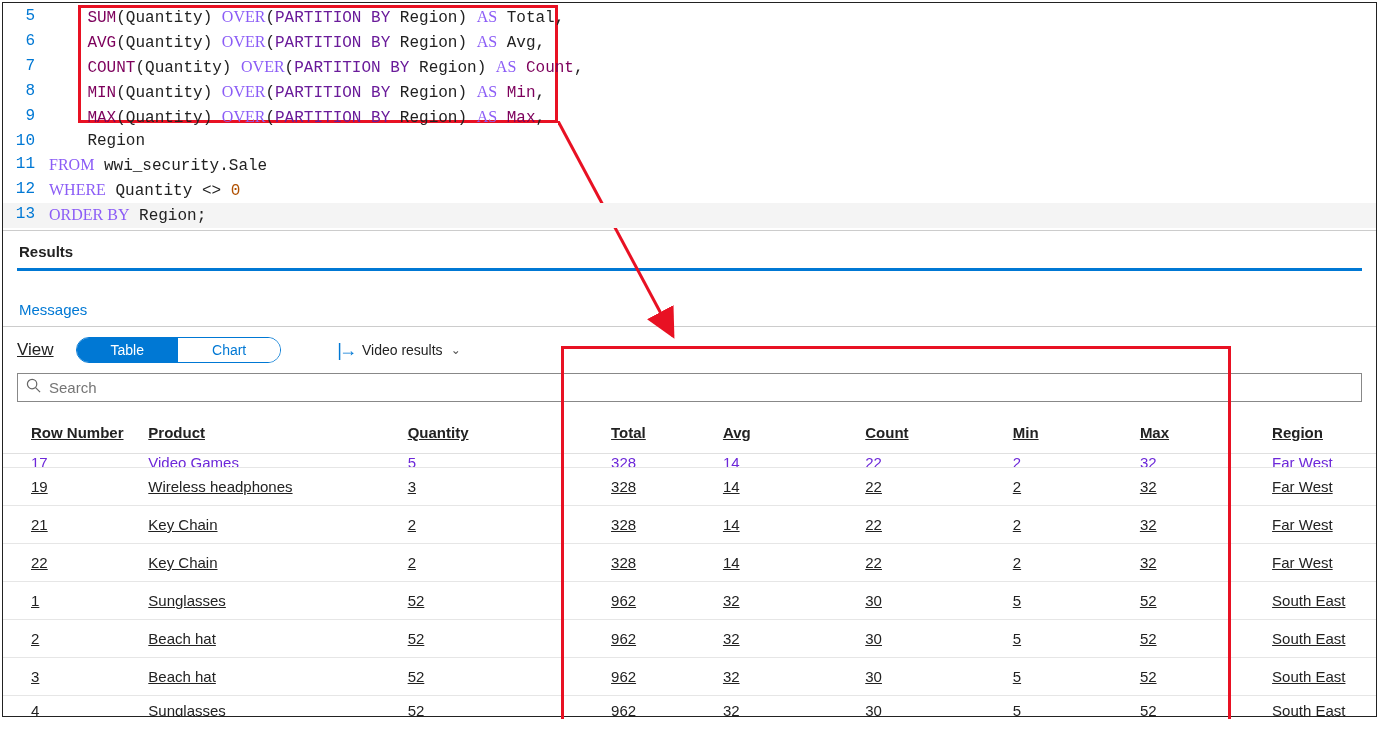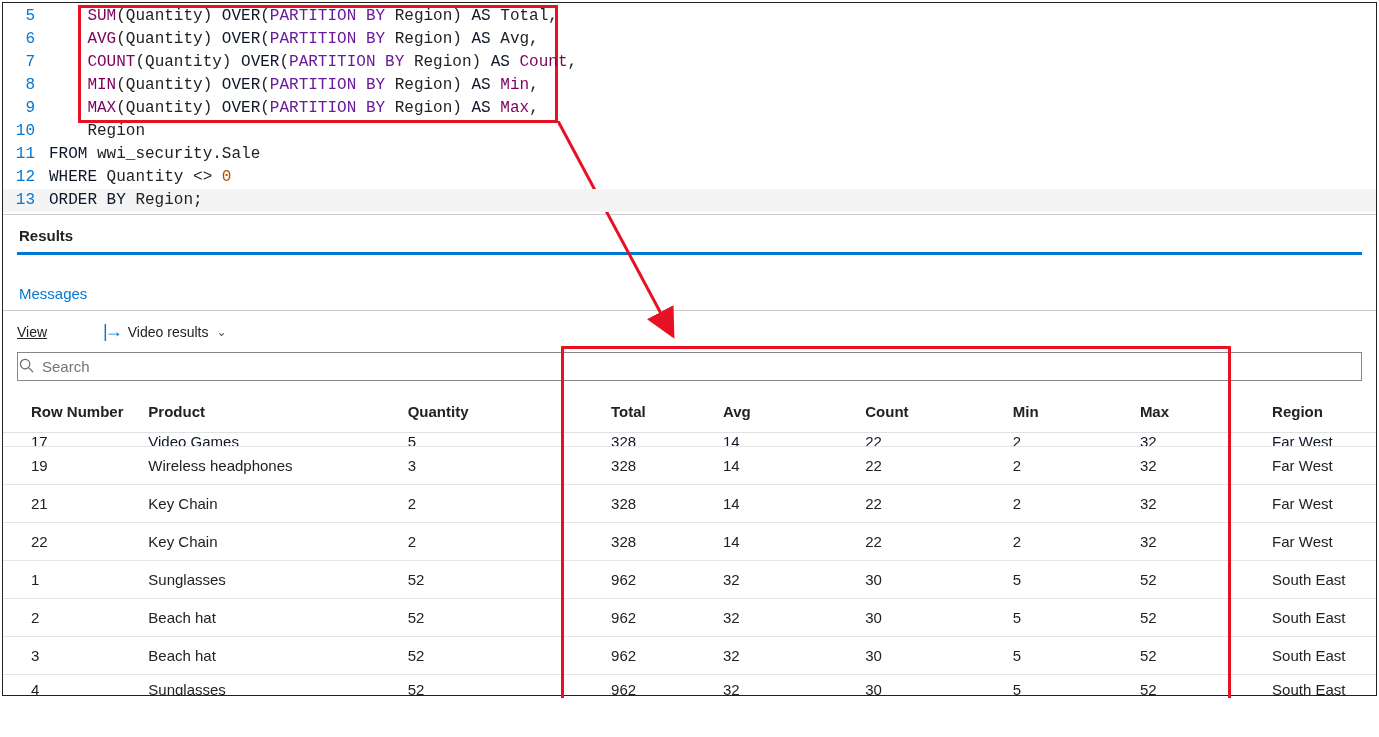--- a/index.html
+++ b/index.html
@@ -27,21 +27,21 @@
   }
   .code-row { display: flex; }
   .gutter {
     width: 46px;
     text-align: right;
     padding-right: 14px;
     color: #0078d4;
     user-select: none;
   }
   .code { flex: 1; }
-  .code .kw   { color: #0f172a; }
+  .code .kw   { color: #8b5cf6; font-family: Liberation Serif, serif; }
   .code .fn   { color: #7d005c; }
   .code .id   { color: #222; }
   .code .pkw  { color: #6a1b9a; }   
   .code .num  { color: #b05000; }
   .hl-line { background: #f4f4f4; }
   
   .red-box-code {
     position: absolute;
     border: 3px solid #e81123;
     top: 2px; left: 75px;
@@ -75,21 +75,21 @@
   .tab.active { font-weight: 600; border-bottom: 3px solid #0078d4; }
   .tab.inactive { color: #0078d4; }
   .divider { border-top: 1px solid #ccc; }
   
   .toolbar {
     display: flex;
     align-items: center;
     gap: 22px;
     padding: 10px 14px;
   }
-  .view-label { font-size: 14px; text-decoration: underline; }
+  .view-label { font-size: 17px; text-decoration: underline; }
   .toggle {
     display: inline-flex;
     border: 1px solid #0078d4;
     border-radius: 16px;
     overflow: hidden;
     font-size: 14px;
   }
   .toggle span {
     padding: 4px 34px;
     cursor: pointer;
@@ -101,32 +101,32 @@
     align-items: center;
     gap: 8px;
     cursor: pointer;
     margin-left: 34px;
   }
   .export .glyph { color: #0078d4; font-size: 18px; letter-spacing: -3px; }
   .chev { font-size: 12px; color: #555; }
   
   .search-wrap { padding: 0 14px 6px 14px; }
   .search {
-    display: flex; align-items: center;
+    display: flex; align-items: flex-start;
     border: 1px solid #888;
-    padding: 4px 1px;
+    padding: 4px 8px;
     gap: 6px;
   }
   .search input {
     border: none; outline: none; flex: 1;
     font-size: 15px; font-family: inherit;
   }
   .search .mag { color: #666; }
   
-  .grid-wrap { overflow: hidden; }
+  .grid-wrap { overflow: hidden; text-decoration: underline; }
   table.grid {
     border-collapse: collapse;
     width: 100%;
     table-layout: fixed;
   }
   .grid th, .grid td {
     text-align: left;
     padding: 10px 8px;
     border-top: 1px solid #e6e6e6;
     font-size: 15px;
@@ -134,21 +134,21 @@
     overflow: hidden;
   }
   .grid thead th {
     font-weight: 600;
     border-top: none;
     border-bottom: 1px solid #e0e0e0;
     padding-top: 16px;
     padding-bottom: 12px;
   }
   .grid tbody tr.clip td {
-    color: #0f172a;
+    color: #6d28d9;
     padding-top: 0;
     padding-bottom: 0;
     height: 14px;
     line-height: 8px;
     vertical-align: bottom;
     border-top: none;
   }
   .grid tbody tr.clip2 td {
     padding-bottom: 0;
     height: 18px;
@@ -185,20 +185,24 @@
   <div class="editor" id="editor"><div class="code-row"><div class="gutter">5</div><div class="code">    <span class="fn">SUM</span><span class="id">(Quantity) </span><span class="kw">OVER</span><span class="id">(</span><span class="pkw">PARTITION BY</span><span class="id"> Region) </span><span class="kw">AS</span><span class="id"> Total,</span></div></div><div class="code-row"><div class="gutter">6</div><div class="code">    <span class="fn">AVG</span><span class="id">(Quantity) </span><span class="kw">OVER</span><span class="id">(</span><span class="pkw">PARTITION BY</span><span class="id"> Region) </span><span class="kw">AS</span><span class="id"> Avg,</span></div></div><div class="code-row"><div class="gutter">7</div><div class="code">    <span class="fn">COUNT</span><span class="id">(Quantity) </span><span class="kw">OVER</span><span class="id">(</span><span class="pkw">PARTITION BY</span><span class="id"> Region) </span><span class="kw">AS</span><span class="id"> </span><span class="fn">Count</span><span class="id">,</span></div></div><div class="code-row"><div class="gutter">8</div><div class="code">    <span class="fn">MIN</span><span class="id">(Quantity) </span><span class="kw">OVER</span><span class="id">(</span><span class="pkw">PARTITION BY</span><span class="id"> Region) </span><span class="kw">AS</span><span class="id"> </span><span class="fn">Min</span><span class="id">,</span></div></div><div class="code-row"><div class="gutter">9</div><div class="code">    <span class="fn">MAX</span><span class="id">(Quantity) </span><span class="kw">OVER</span><span class="id">(</span><span class="pkw">PARTITION BY</span><span class="id"> Region) </span><span class="kw">AS</span><span class="id"> </span><span class="fn">Max</span><span class="id">,</span></div></div><div class="code-row"><div class="gutter">10</div><div class="code">    <span class="id">Region</span></div></div><div class="code-row"><div class="gutter">11</div><div class="code"><span class="kw">FROM</span><span class="id"> wwi_security.Sale</span></div></div><div class="code-row"><div class="gutter">12</div><div class="code"><span class="kw">WHERE</span><span class="id"> Quantity &lt;&gt; </span><span class="num">0</span></div></div><div class="code-row hl-line"><div class="gutter">13</div><div class="code"><span class="kw">ORDER BY</span><span class="id"> Region;</span></div></div></div>
 
   <div class="tabs">
     <div class="tab active">Results</div>
     <div class="tab inactive">Messages</div>
   </div>
   <div class="divider"></div>
 
   <div class="toolbar">
     <span class="view-label">View</span>
+    <span class="toggle">
+      <span class="sel">Table</span>
+      <span class="unsel">Chart</span>
+    </span>
     <span class="export">
       <span class="glyph">|→</span>
       <span>Video results</span>
       <span class="chev">⌄</span>
     </span>
   </div>
 
   <div class="search-wrap">
     <div class="search">
       <span class="mag">

